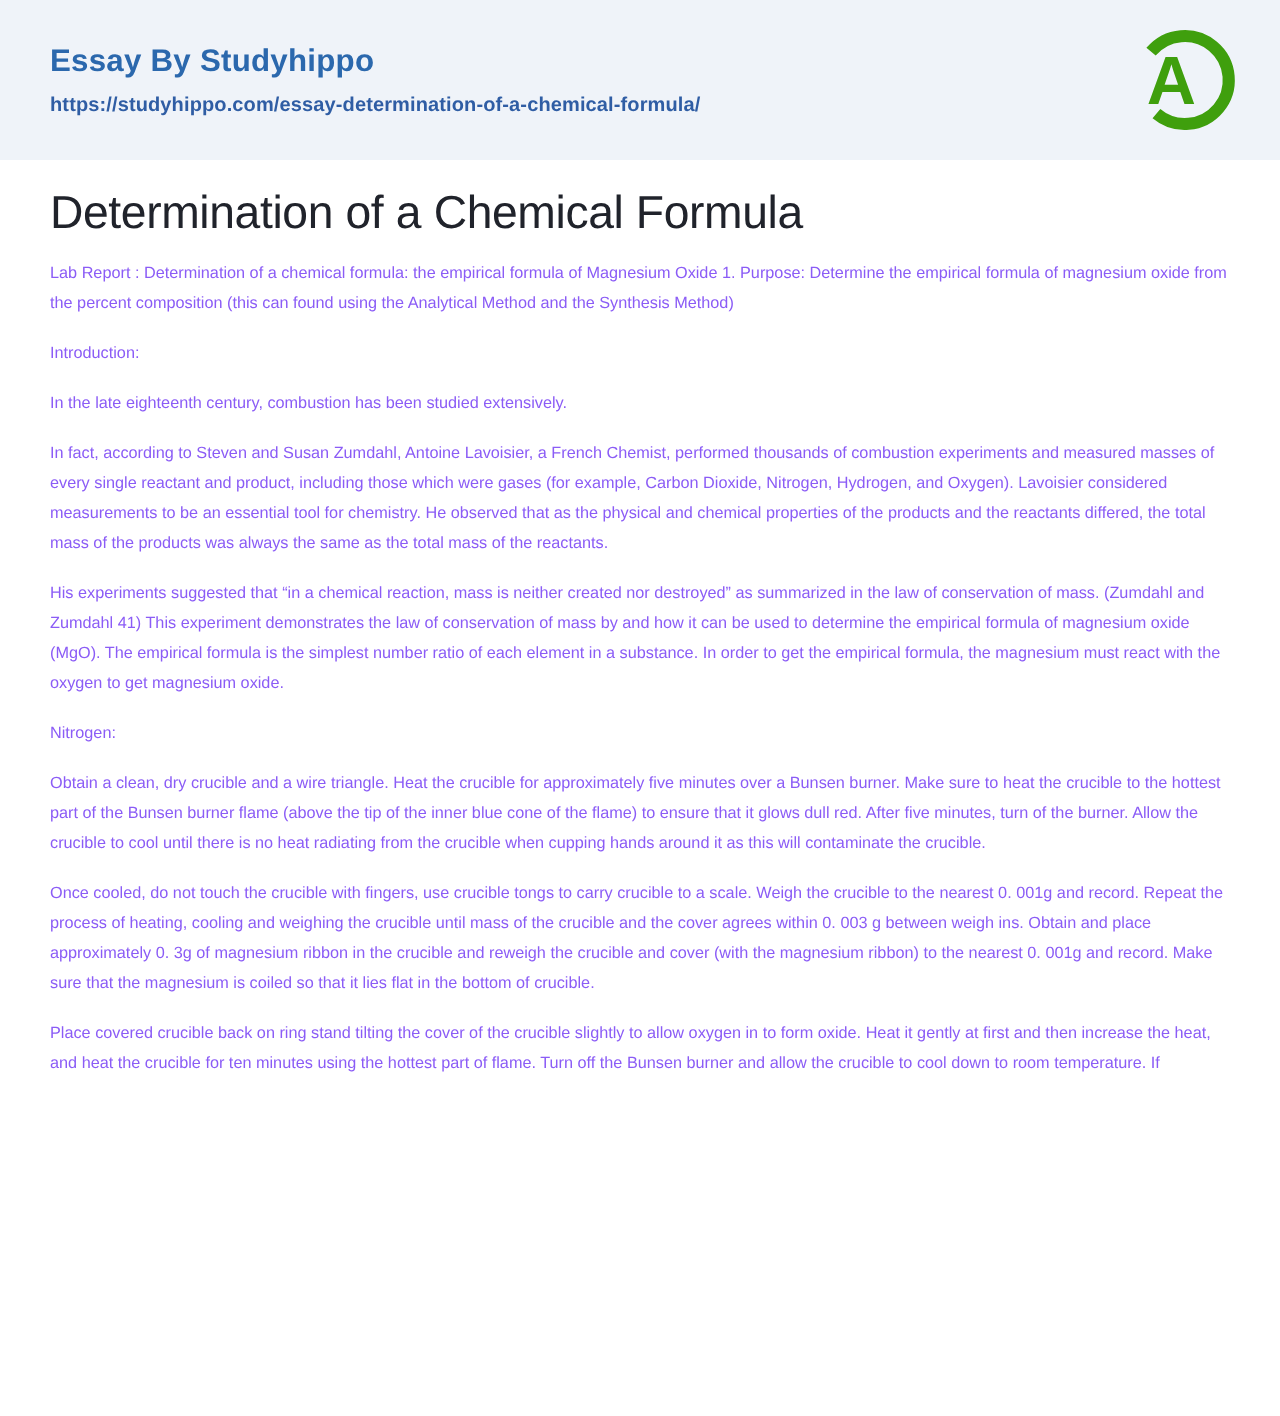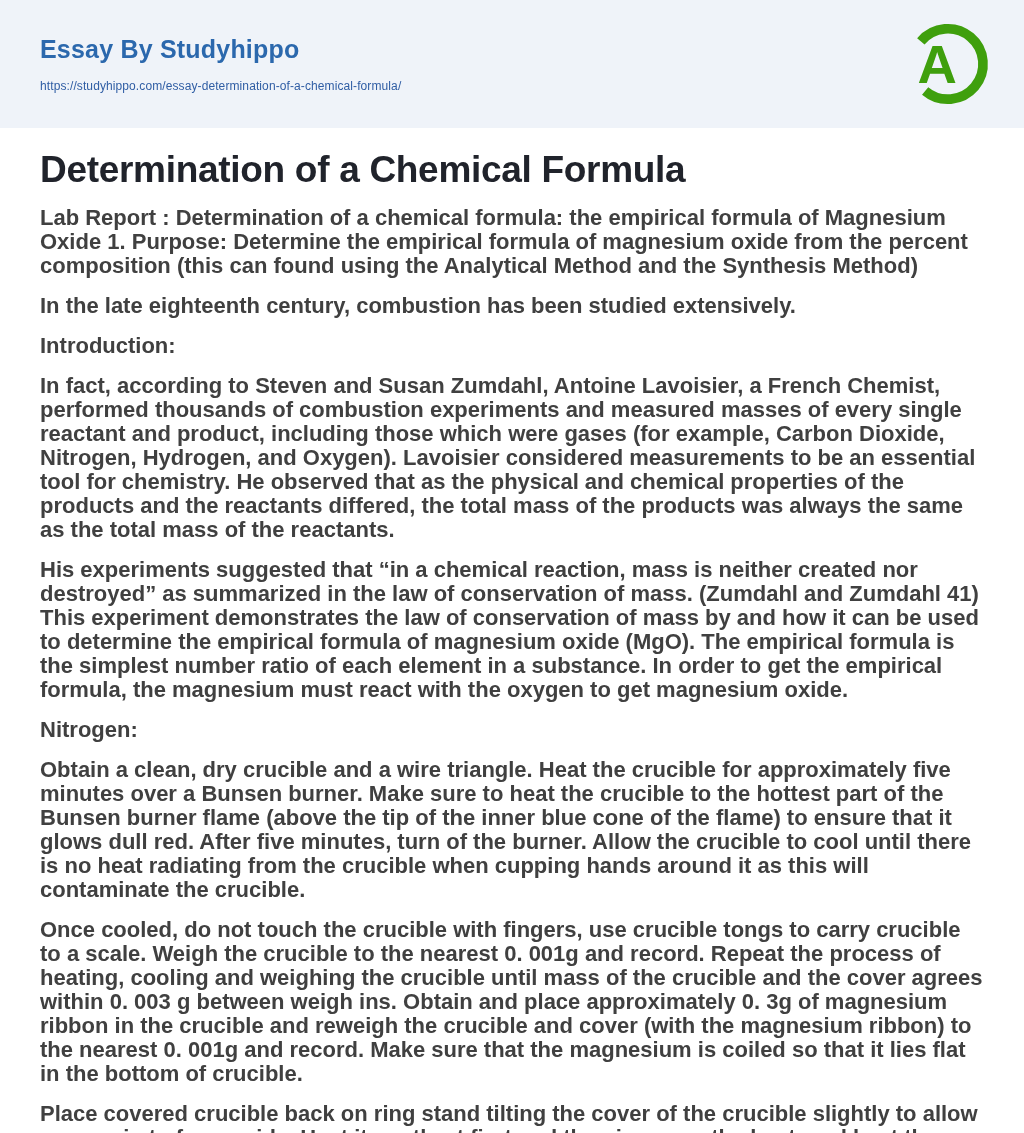--- a/index.html
+++ b/index.html
@@ -19,40 +19,40 @@
     padding: 0 34px 0 40px;
   }
   .header-text h1 {
     font-size: 25px;
     font-weight: 700;
     color: #2b68ad;
     letter-spacing: 0.2px;
     margin-bottom: 12px;
   }
   .header-text a {
-    font-size: 12px;
+    font-size: 16px;
     color: #2f5da4;
     text-decoration: none;
     letter-spacing: 0.1px;
+    font-weight: bold;
   }
   .logo { width: 88px; height: 88px; flex: 0 0 auto; }
   .main { padding: 21px 40px 0 40px; }
   .article-title {
     font-size: 37px;
-    font-weight: 700;
+    font-weight: 400;
     color: #20232b;
     letter-spacing: -0.3px;
     margin-bottom: 15px;
   }
   .article-body p {
-    font-size: 22px;
+    font-size: 13px;
     line-height: 24px;
-    color: #404040;
+    color: #8b5cf6;
     margin-bottom: 16px;
-    font-weight: bold;
   }
 </style>
 </head>
 <body>
 
 <header class="header">
   <div class="header-text">
     <h1>Essay By Studyhippo</h1>
     <a href="#">https://studyhippo.com/essay-determination-of-a-chemical-formula/</a>
   </div>
@@ -63,23 +63,23 @@
     </svg>
   </div>
 </header>
 
 <main class="main">
   <h1 class="article-title">Determination of a Chemical Formula</h1>
   <div class="article-body">
 
       <p>Lab Report : Determination of a chemical formula: the empirical formula of Magnesium Oxide 1. Purpose: Determine the empirical formula of magnesium oxide from the percent composition (this can found using the Analytical Method and the Synthesis Method)</p>
 
+      <p>Introduction:</p>
+
       <p>In the late eighteenth century, combustion has been studied extensively.</p>
-
-      <p>Introduction:</p>
 
       <p>In fact, according to Steven and Susan Zumdahl, Antoine Lavoisier, a French Chemist, performed thousands of combustion experiments and measured masses of every single reactant and product, including those which were gases (for example, Carbon Dioxide, Nitrogen, Hydrogen, and Oxygen). Lavoisier considered measurements to be an essential tool for chemistry. He observed that as the physical and chemical properties of the products and the reactants differed, the total mass of the products was always the same as the total mass of the reactants.</p>
 
       <p>His experiments suggested that “in a chemical reaction, mass is neither created nor destroyed” as summarized in the law of conservation of mass. (Zumdahl and Zumdahl 41) This experiment demonstrates the law of conservation of mass by and how it can be used to determine the empirical formula of magnesium oxide (MgO). The empirical formula is the simplest number ratio of each element in a substance. In order to get the empirical formula, the magnesium must react with the oxygen to get magnesium oxide.</p>
 
 
       <p>Nitrogen:</p>
 
       <p>Obtain a clean, dry crucible and a wire triangle. Heat the crucible for approximately five minutes over a Bunsen burner. Make sure to heat the crucible to the hottest part of the Bunsen burner flame (above the tip of the inner blue cone of the flame) to ensure that it glows dull red. After five minutes, turn of the burner. Allow the crucible to cool until there is no heat radiating from the crucible when cupping hands around it as this will contaminate the crucible.</p>
 

